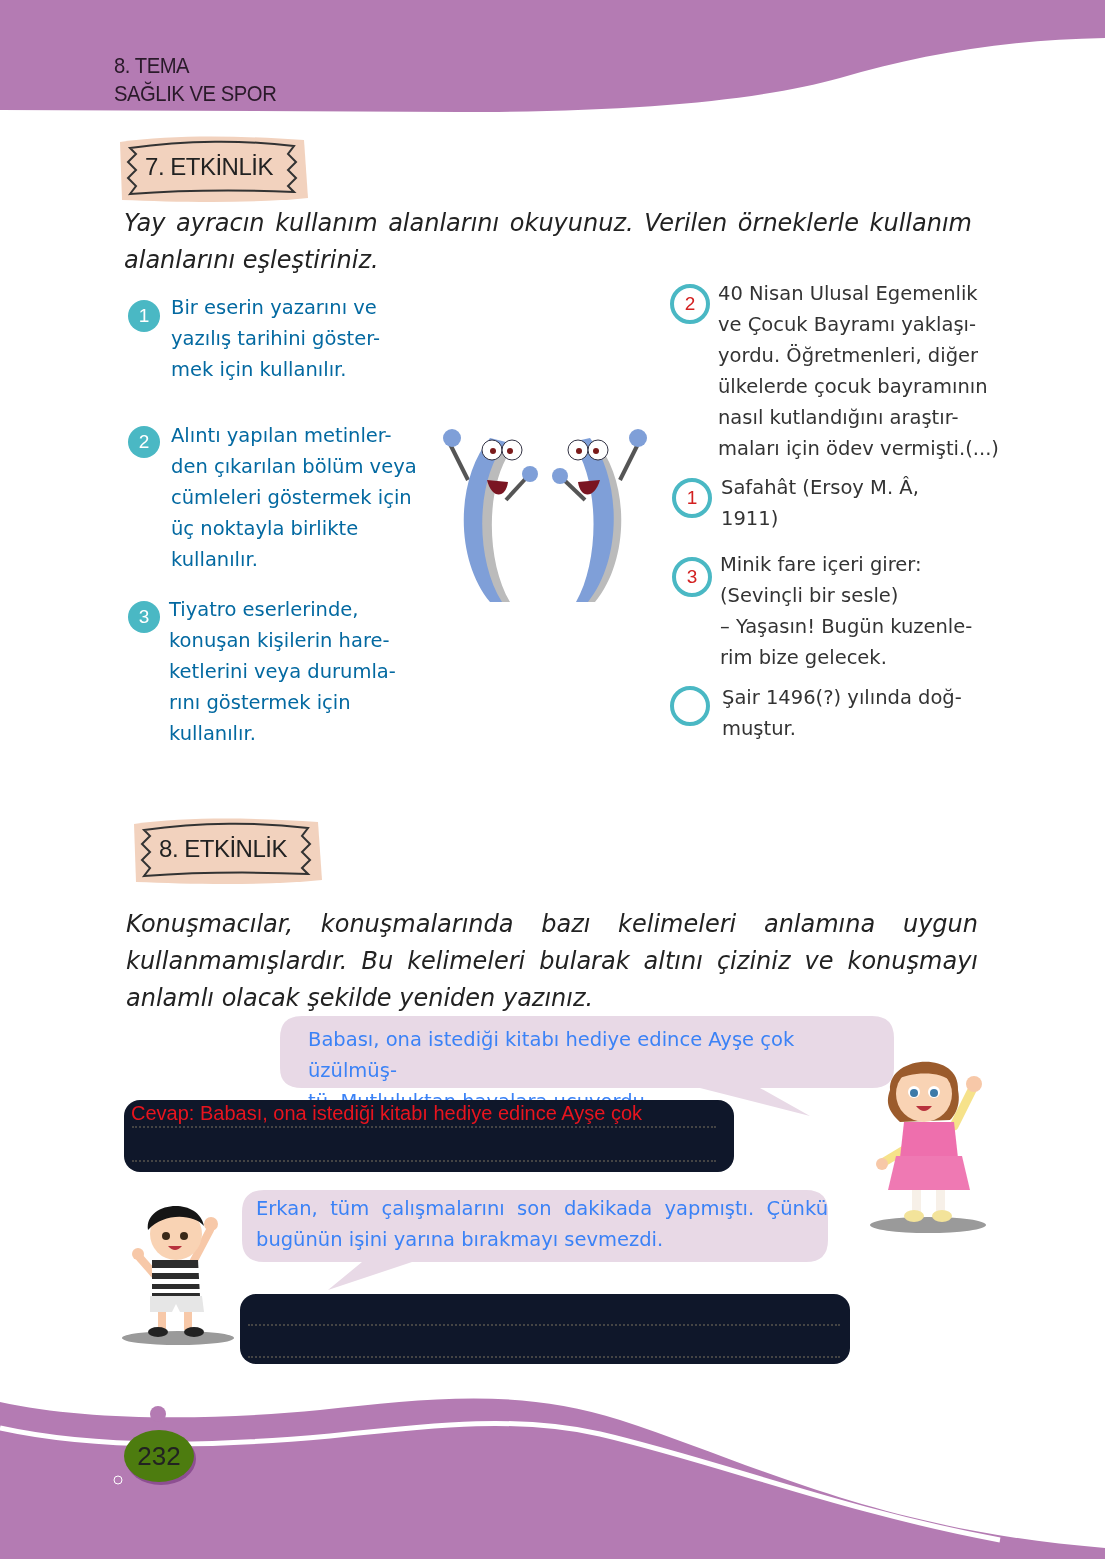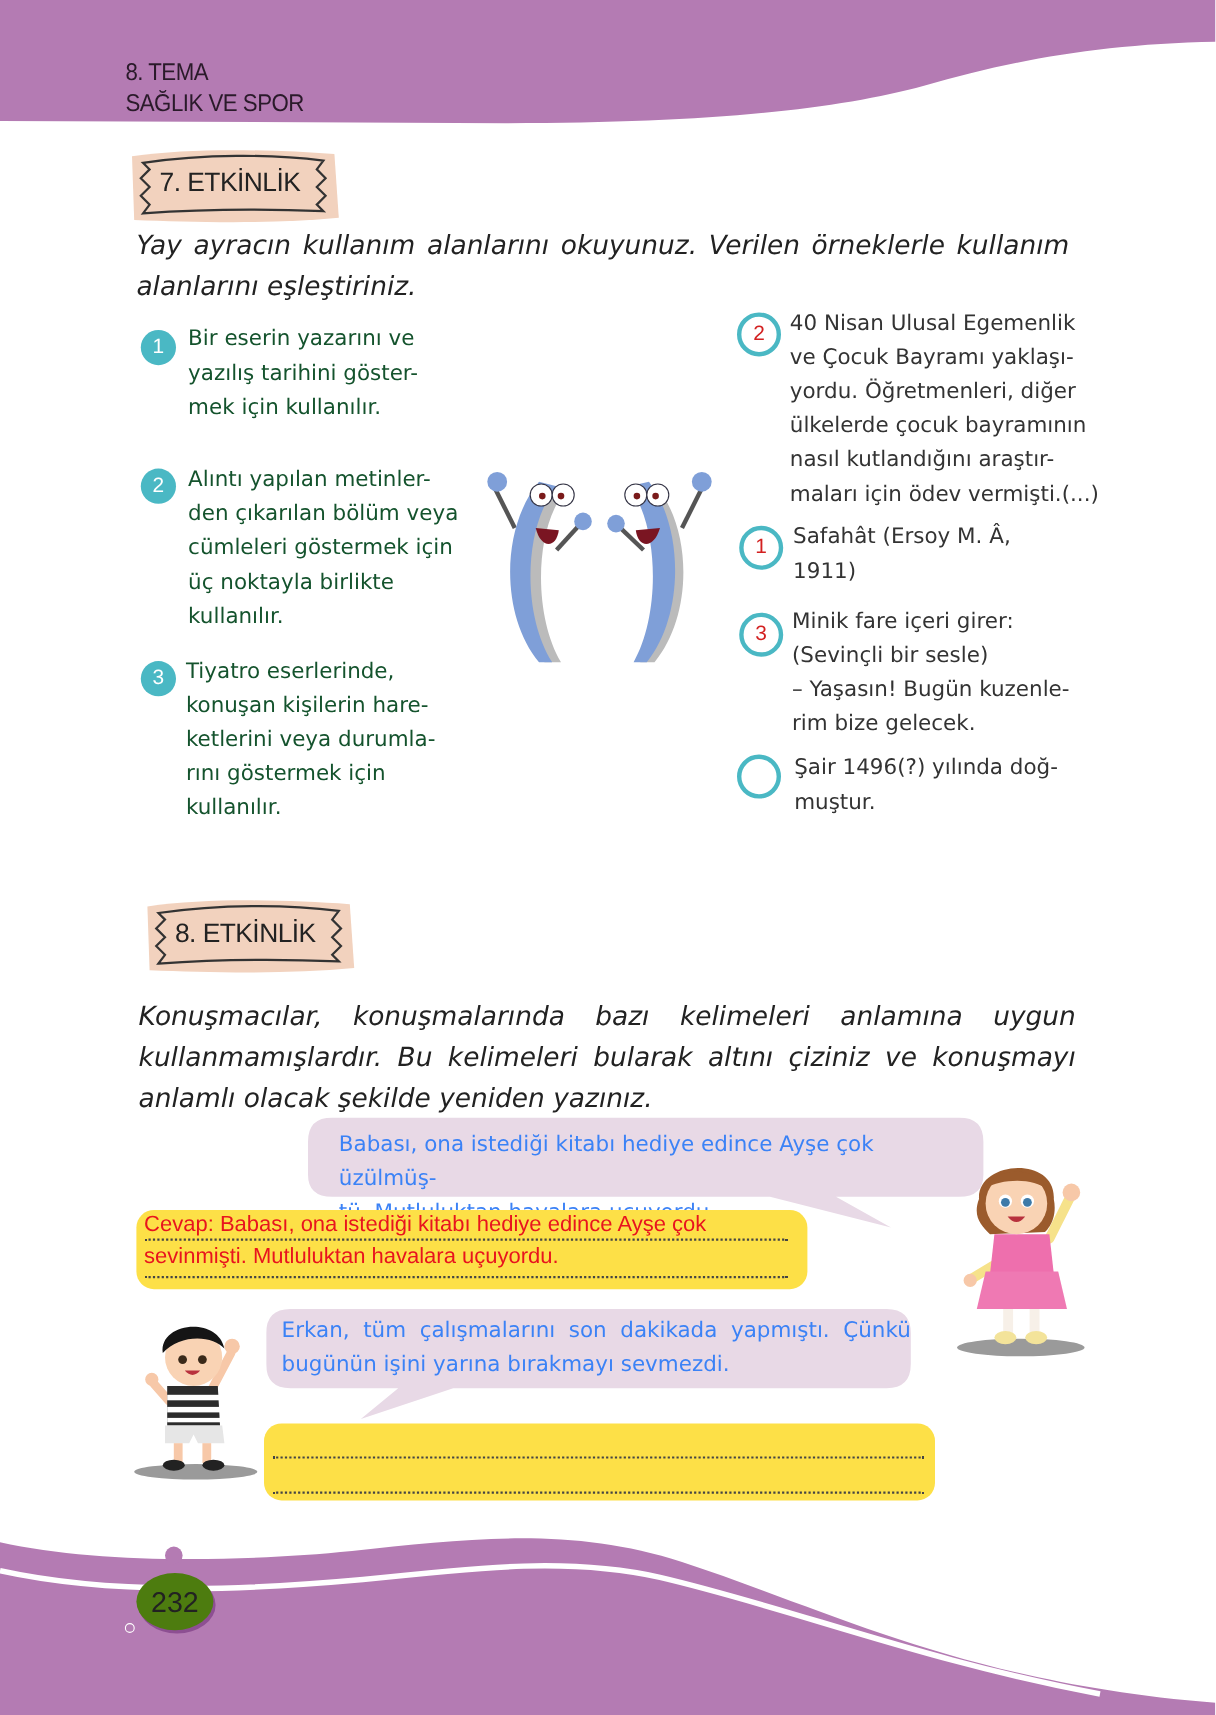--- a/index.html
+++ b/index.html
@@ -11,27 +11,27 @@
   .top-band { left: 0; top: 0; width: 1105px; height: 120px; }
   .theme-title { left: 114px; top: 52px; font-family: "Liberation Sans", sans-serif; font-size: 22px; line-height: 28px; color: #2a1a2a; letter-spacing: -0.5px; transform: scaleX(0.92); transform-origin: left; }
 
   
   .tag { width: 190px; height: 66px; }
   .tag svg { position: absolute; left: 0; top: 0; }
   .tag-label { position: absolute; left: 0; top: 0; width: 100%; height: 100%; display: flex; align-items: center; justify-content: center; font-family: "Liberation Sans", sans-serif; font-size: 24px; color: #222; letter-spacing: -0.5px; padding-right: 4px; }
 
   .instruction { font-size: 24px; line-height: 37px; color: #222; text-align: justify; font-style: italic; }
 
-  .use-item { width: 260px; font-size: 19.5px; line-height: 31px; color: #14532d; }
+  .use-item { width: 260px; font-size: 19.5px; line-height: 31px; color: #0369a1; }
   .num-filled { position: absolute; width: 32px; height: 32px; border-radius: 50%; background: #4ab8c4; color: #fff; font-size: 19px; display: flex; align-items: center; justify-content: center; font-family: "Liberation Sans", sans-serif; }
 
   .example { width: 275px; font-size: 19.5px; line-height: 31px; color: #333; }
   .num-ring { position: absolute; width: 40px; height: 40px; border-radius: 50%; border: 4px solid #4ab8c4; color: #d32020; font-size: 19px; display: flex; align-items: center; justify-content: center; font-family: "Liberation Sans", sans-serif; background: #fff; }
   .bubble-text { font-size: 19.5px; line-height: 31px; color: #3b82f6; }
-  .answer { background: #fde047; border-radius: 16px; }
+  .answer { background: #0f172a; border-radius: 16px; }
   .answer-text { font-family: "Liberation Sans", sans-serif; color: #e8141e; font-size: 20px; line-height: 29px; }
   .dots { position: absolute; left: 8px; height: 0; border-top: 2px dotted #444; }
 
   .bottom-band { left: 0; top: 1380px; width: 1105px; height: 179px; }
   .page-num { left: 124px; top: 1430px; width: 70px; height: 52px; border-radius: 50%; background: #4d7c0f; display: flex; align-items: center; justify-content: center; font-family: "Liberation Sans", sans-serif; font-size: 26px; color: #222; box-shadow: 2px 3px 0 #8d4f92; }
 </style>
 </head>
 <body>
 
 <svg class="abs top-band" width="1105" height="120" viewBox="0 0 1105 120">
@@ -162,21 +162,20 @@
   <path d="M22 0 H592 Q614 0 614 22 V52 Q614 72 592 72 H480 L530 100 L420 72 H22 Q0 72 0 52 V22 Q0 0 22 0 Z" fill="#e8d9e6"></path>
 </svg>
 <div class="abs bubble-text" style="left:308px; top:1024px; width:580px;">
   <div>Babası, ona istediği kitabı hediye edince Ayşe çok üzülmüş-</div>
   <div>tü. Mutluluktan havalara uçuyordu.</div>
 </div>
 
 <div class="abs answer" style="left:124px; top:1100px; width:610px; height:72px;">
   <div class="answer-text" style="position:absolute; left:7px; top:-1px;">
     <div>Cevap: Babası, ona istediği kitabı hediye edince Ayşe çok</div>
-    <div>sevinmişti. Mutluluktan havalara uçuyordu.</div>
   </div>
   <div class="dots" style="top:26px; width:584px;"></div>
   <div class="dots" style="top:60px; width:584px;"></div>
 </div>
 
 <svg class="abs" style="left:870px; top:1050px;" width="125" height="185" viewBox="0 0 125 185">
   <ellipse cx="58" cy="175" rx="58" ry="8" fill="#9a9a9a"></ellipse>
   <path d="M34 100 L14 112" stroke="#f6e28a" stroke-width="9" stroke-linecap="round"></path>
   <path d="M84 76 L102 40" stroke="#f6e28a" stroke-width="9" stroke-linecap="round"></path>
   <circle cx="104" cy="34" r="8" fill="#f7c8a8"></circle>

